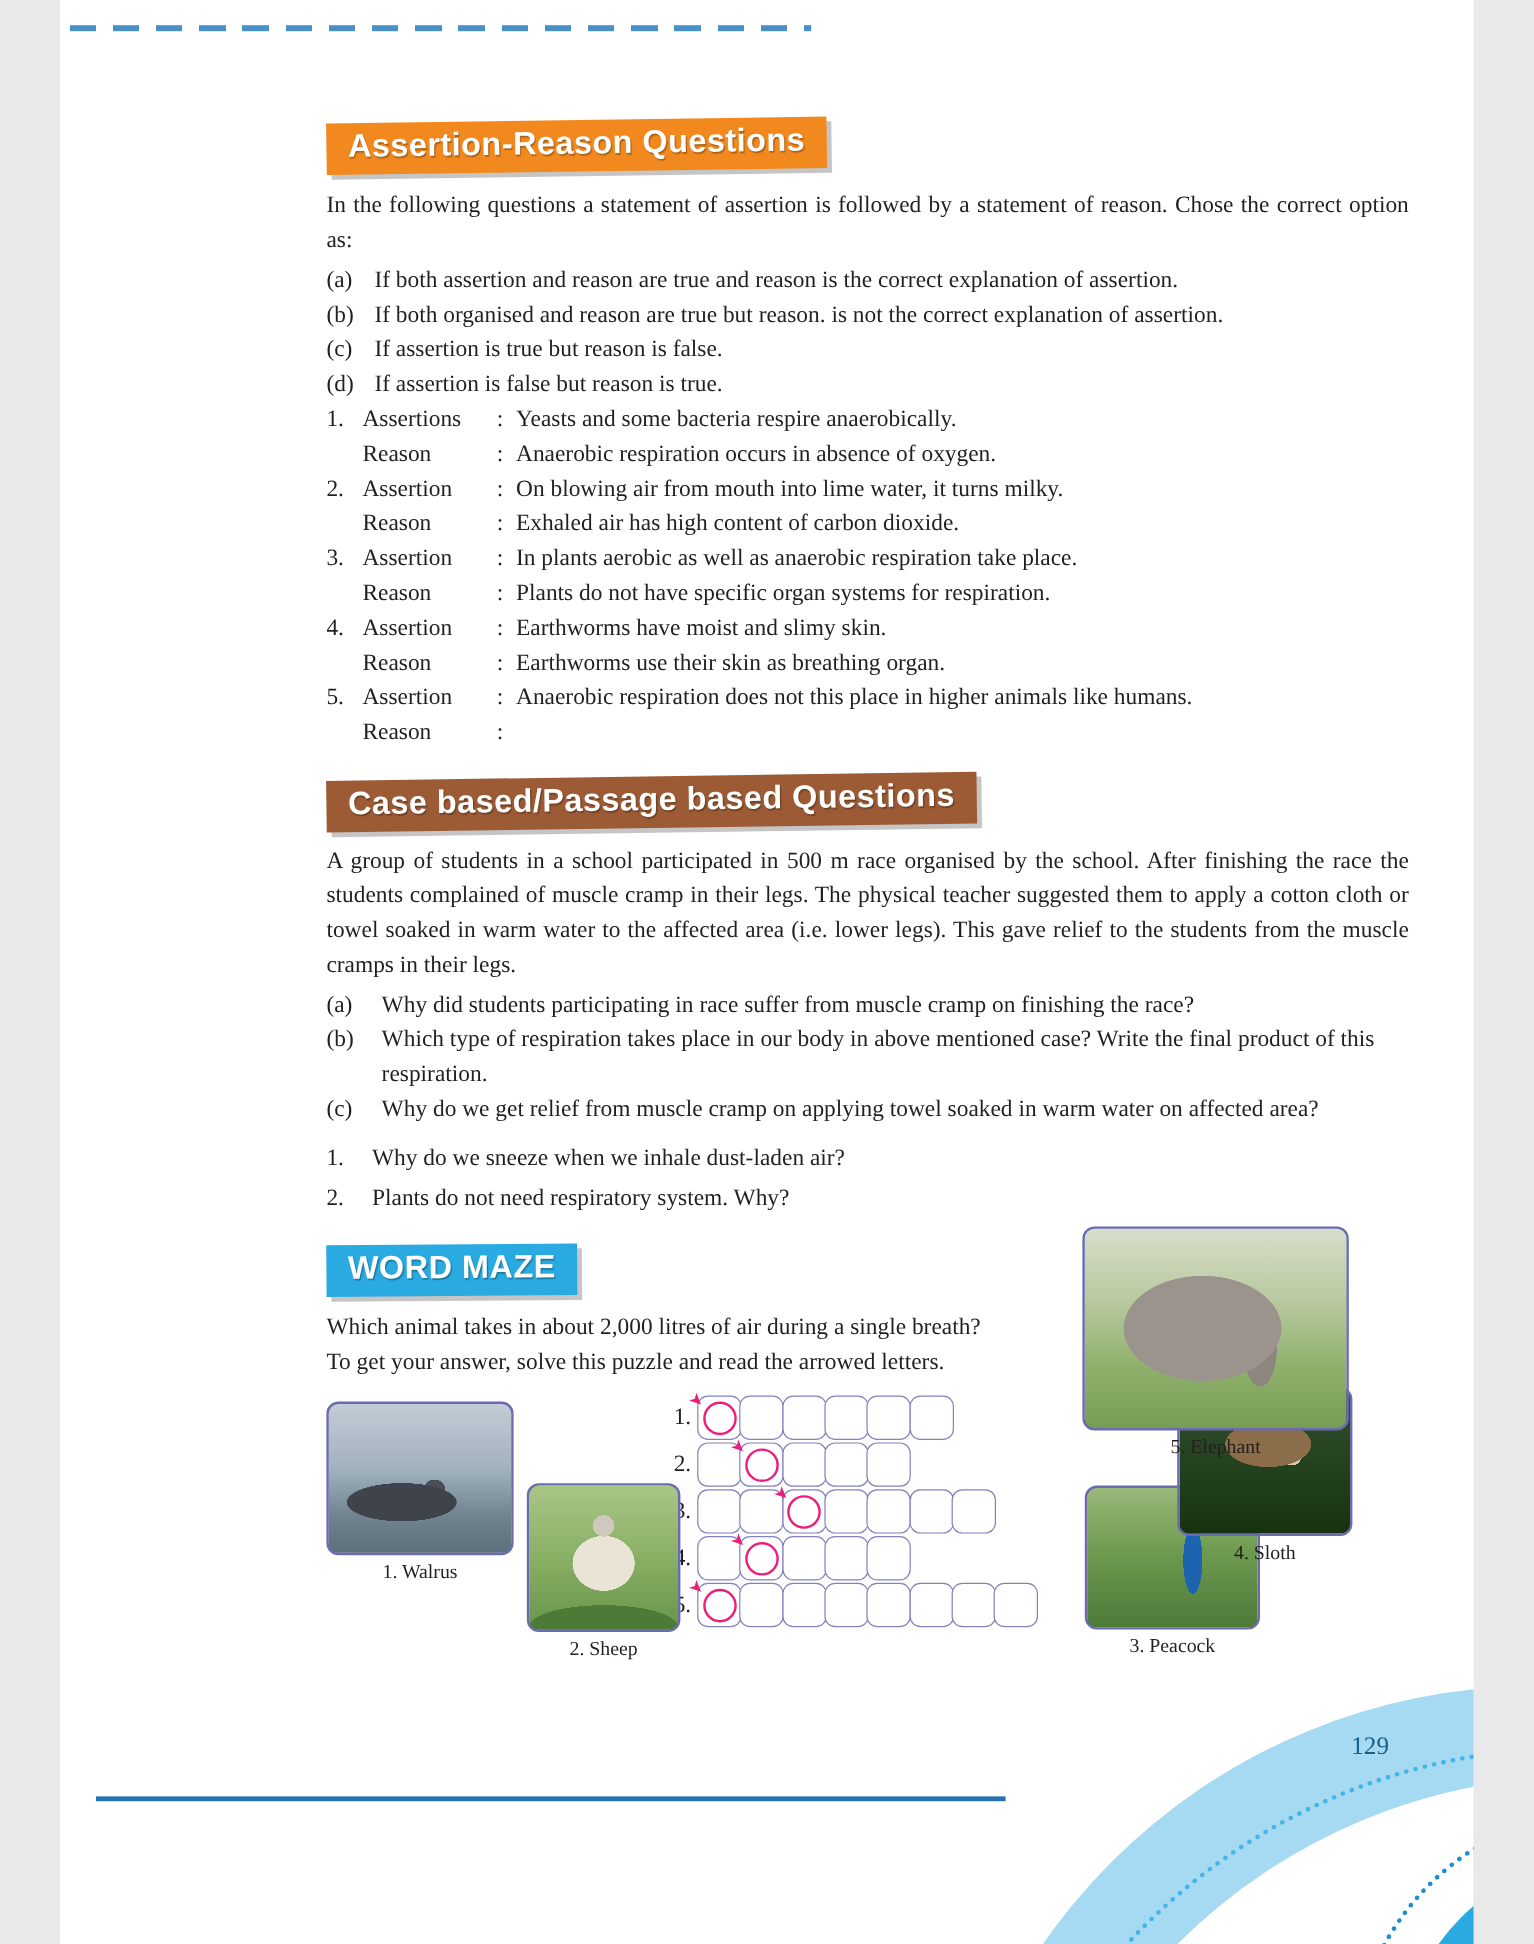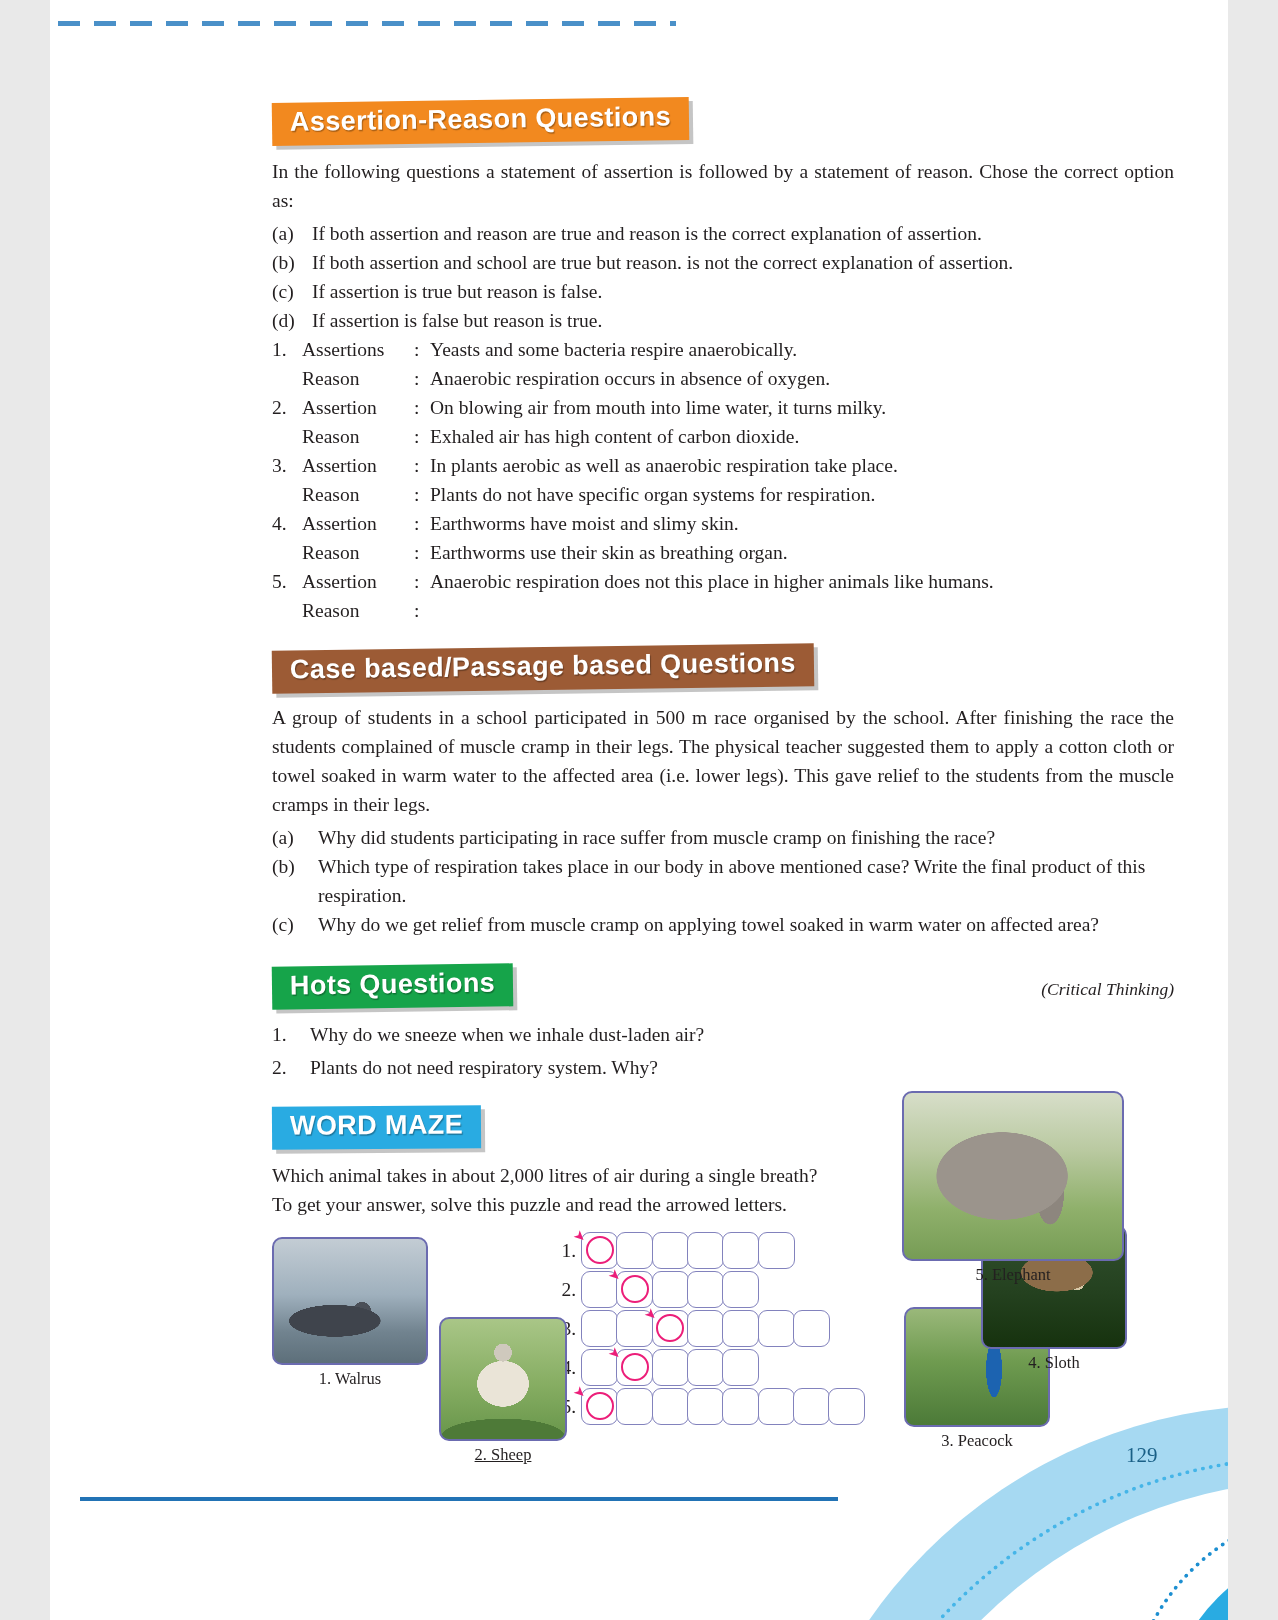--- a/index.html
+++ b/index.html
@@ -54,21 +54,21 @@
   .maze-cell + .maze-cell { margin-left:-1.7px; }
   .maze-circle { position:absolute; inset:3.5px; border:2.6px solid #ec1e79; border-radius:50%; }
   .maze-arrow { position:absolute; top:-11px; left:-8px; color:#ec1e79; font-size:14px;
     transform:rotate(43deg); font-family:"DejaVu Sans", sans-serif; }
 
   .figure { position:absolute; text-align:center; }
   .figure .img { border:2px solid #6b6bb0; border-radius:10px; }
   .figure .cap { font-size:16.5px; margin-top:4px; line-height:20px; }
 
   .fig-walrus   { left:0px;   top:76px;  } .fig-walrus .img   { width:152px; height:124px; }
-  .fig-sheep    { left:167px; top:156px;text-decoration:underline; } .fig-sheep .img    { width:124px; height:120px; }
+  .fig-sheep    { left:167px; top:144px; } .fig-sheep .img    { width:124px; height:120px; }
   .fig-peacock  { left:632px; top:146px; } .fig-peacock .img  { width:142px; height:116px; }
   .fig-sloth    { left:709px; top:64px;  } .fig-sloth .img    { width:142px; height:120px; }
   .fig-elephant { left:630px; top:-70px; } .fig-elephant .img { width:218px; height:166px; }
 
   .art-walrus { background:
       radial-gradient(ellipse 46px 16px at 40% 66%, #3f444c 0 99%, transparent 100%),
       radial-gradient(circle 9px at 58% 58%, #4a4f57 0 99%, transparent 100%),
       linear-gradient(180deg,#c3ccd4 0%,#9fb0bd 45%,#71838f 75%,#5d6f7a 100%); }
   .art-sheep { background:
       radial-gradient(circle 9px at 50% 28%, #cfc9bd 0 99%, transparent 100%),
@@ -103,21 +103,21 @@
     </div>
 
     <p class="para-justify">In the following questions a statement of assertion is followed by a statement of reason. Chose the correct option as:</p>
 
     <div class="opt-row">
       <span>(a)</span>
       <span>If both assertion and reason are true and reason is the correct explanation of assertion.</span>
     </div>
     <div class="opt-row">
       <span>(b)</span>
-      <span>If both assertion and school are true but reason. is not the correct explanation of assertion.</span>
+      <span>If both organised and reason are true but reason. is not the correct explanation of assertion.</span>
     </div>
     <div class="opt-row">
       <span>(c)</span>
       <span>If assertion is true but reason is false.</span>
     </div>
     <div class="opt-row">
       <span>(d)</span>
       <span>If assertion is false but reason is true.</span>
     </div>
 
@@ -202,26 +202,20 @@
     <div class="case-q">
       <span>(b)</span>
       <span>Which type of respiration takes place in our body in above mentioned case? Write the final product of this respiration.</span>
     </div>
     <div class="case-q">
       <span>(c)</span>
       <span>Why do we get relief from muscle cramp on applying towel soaked in warm water on affected area?</span>
     </div>
 
     
-    <div class="hots-row">
-      <div class="sec-header hdr-green">
-        <span>Hots Questions</span>
-      </div>
-      <span class="critical">(Critical Thinking)</span>
-    </div>
 
     <div style="margin-top:10px;">
       <div class="hots-q">
         <span>1.</span>
         <span>Why do we sneeze when we inhale dust-laden air?</span>
       </div>
       <div class="hots-q">
         <span>2.</span>
         <span>Plants do not need respiratory system. Why?</span>
       </div>

